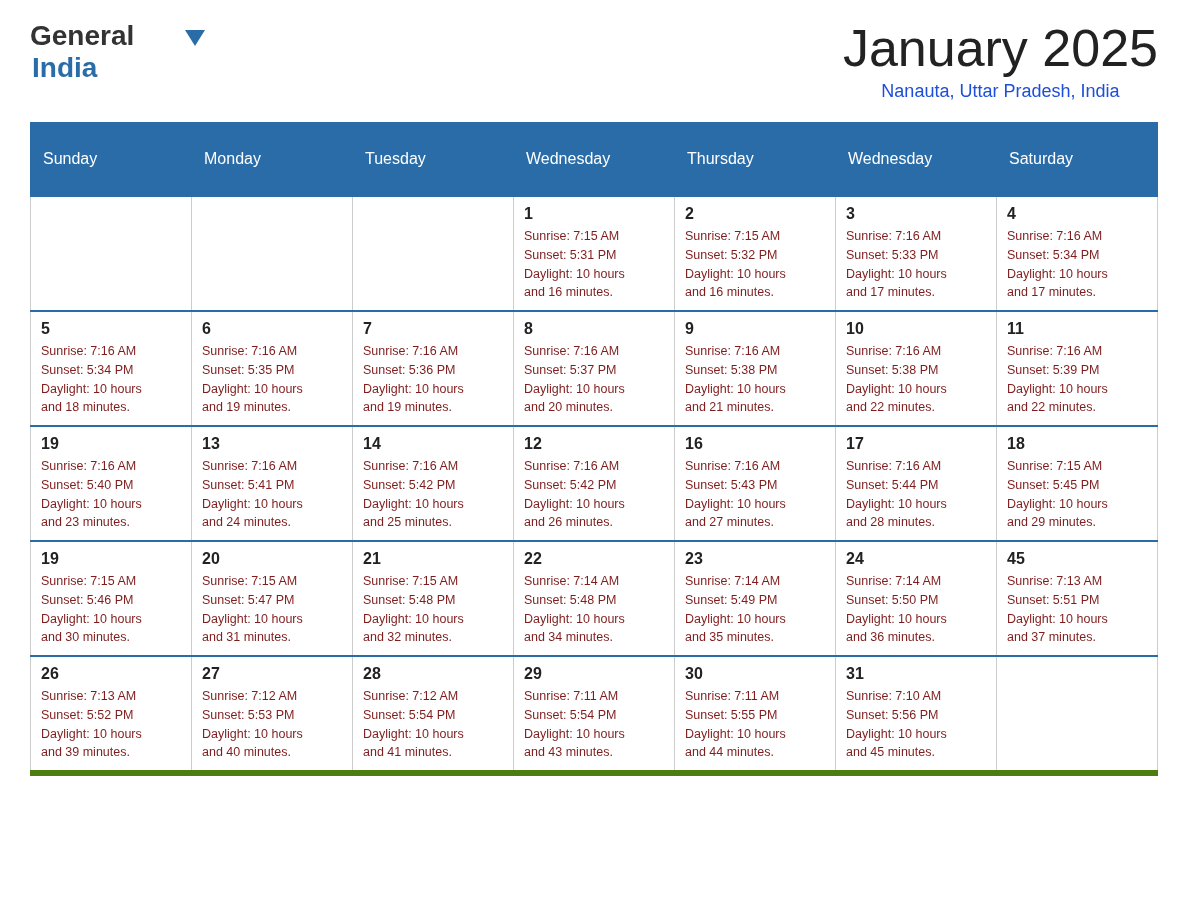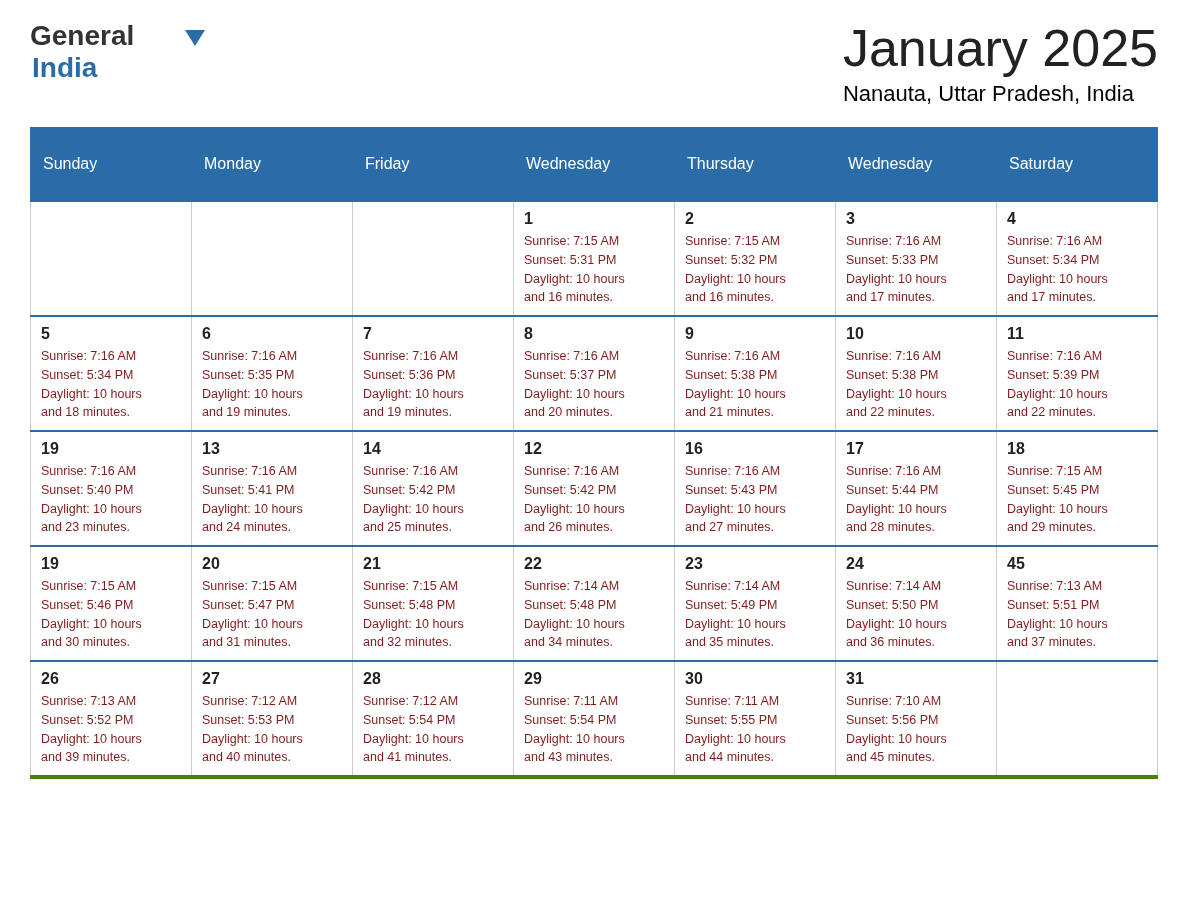--- a/index.html
+++ b/index.html
@@ -38,31 +38,31 @@
       margin-left: 3px;
       margin-top: 4px;
     }
     .logo-blue {
       font-size: 28px;
       font-weight: bold;
       color: #2a6ca8;
       margin-left: 2px;
     }
     .title-section {
-      text-align: left;
+      text-align: center;
     }
     .month-title {
       font-size: 52px;
       font-weight: normal;
       color: #222;
       line-height: 1.1;
     }
     .location-title {
-      font-size: 22px;
-      color: #000000;
+      font-size: 18px;
+      color: #1d4ed8;
       margin-top: 4px;
     }
     .calendar {
       width: 100%;
       border-collapse: collapse;
       border: 1px solid #ccc;
     }
     .calendar th {
       background-color: #2a6ca8;
       color: #fff;
@@ -88,21 +88,21 @@
     }
     .day-info {
       font-size: 12.5px;
       color: #7f1d1d;
       line-height: 1.5;
     }
     .calendar tr {
       border-bottom: 2px solid #2a6ca8;
     }
     .calendar tbody tr:last-child {
-      border-bottom: 4px solid #4d7c0f;
+      border-bottom: 6px solid #4d7c0f;
       border-radius: 20px;
     }
     .empty-cell {
       background: #fff;
     }
     .logo-text-wrapper {
       display: flex;
       align-items: center;
       gap: 48px;
     }
@@ -122,21 +122,21 @@
     <div class="month-title">January 2025</div>
     <div class="location-title">Nanauta, Uttar Pradesh, India</div>
   </div>
 </div>
 
 <table class="calendar">
   <thead>
     <tr>
     <th>Sunday</th>
         <th>Monday</th>
-        <th>Friday</th>
+        <th>Tuesday</th>
         <th>Wednesday</th>
         <th>Thursday</th>
         <th>Wednesday</th>
         <th>Saturday</th>
       </tr>
   </thead>
   <tbody id="calendar-body">
   <tr>
         <td class="empty-cell"></td>
         <td class="empty-cell"></td>

